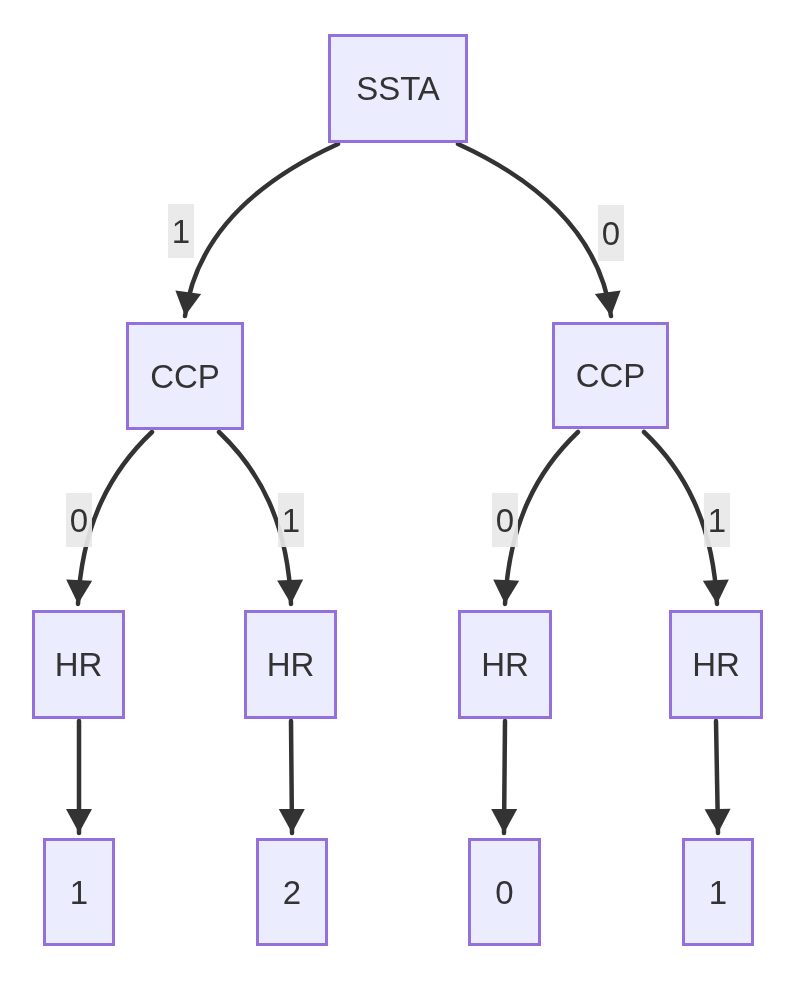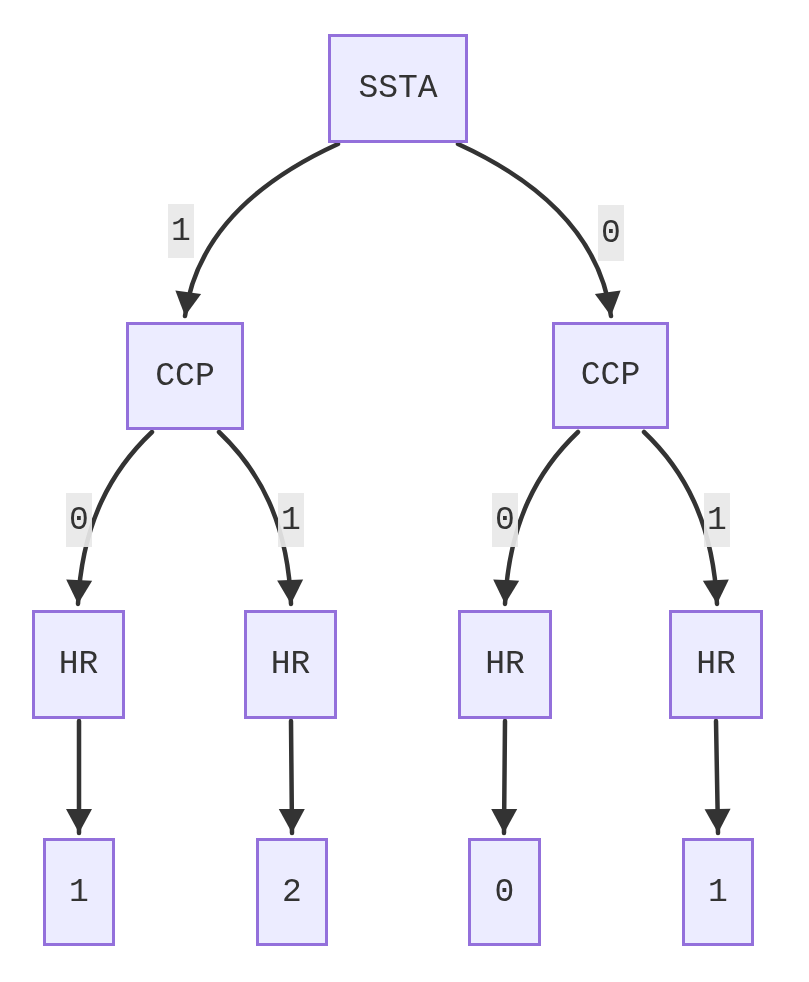--- a/index.html
+++ b/index.html
@@ -1,21 +1,21 @@
 <!DOCTYPE html>
 <html style="--node-fill: #ECECFF; --node-border: #9370DB; --edge-color: #333333; --text-color: #333333; --label-bg: rgba(232,232,232,0.92); --bg-color: #ffffff;"><head>
 <meta charset="utf-8">
 <style>
   html, body { margin: 0; padding: 0; background: #ffffff; }
   .canvas {
     position: relative;
     width: 809px;
     height: 982px;
     background: var(--bg-color, #ffffff);
-    font-family: Liberation Mono, monospace;
+    font-family: Liberation Sans, sans-serif;
     overflow: hidden;
   }
   .edges-layer {
     position: absolute;
     left: 0; top: 0;
     width: 809px; height: 982px;
   }
   .edge {
     stroke: var(--edge-color, #333333);
     stroke-width: 4.5;

